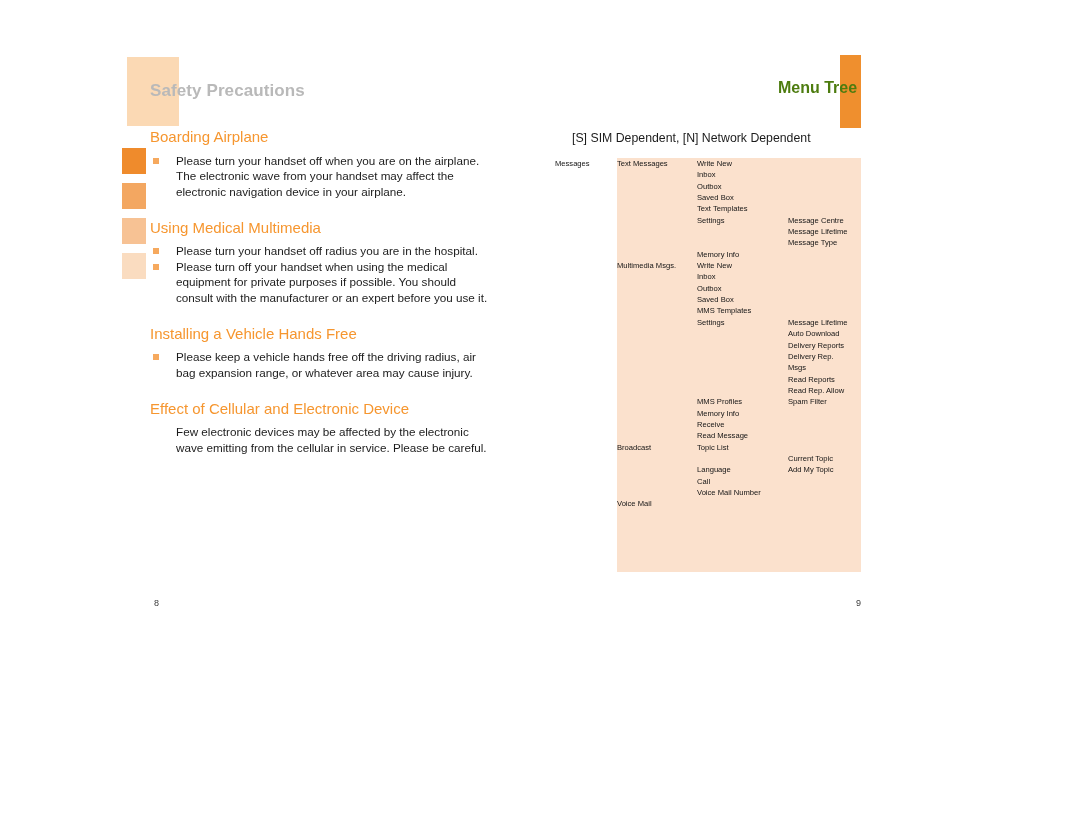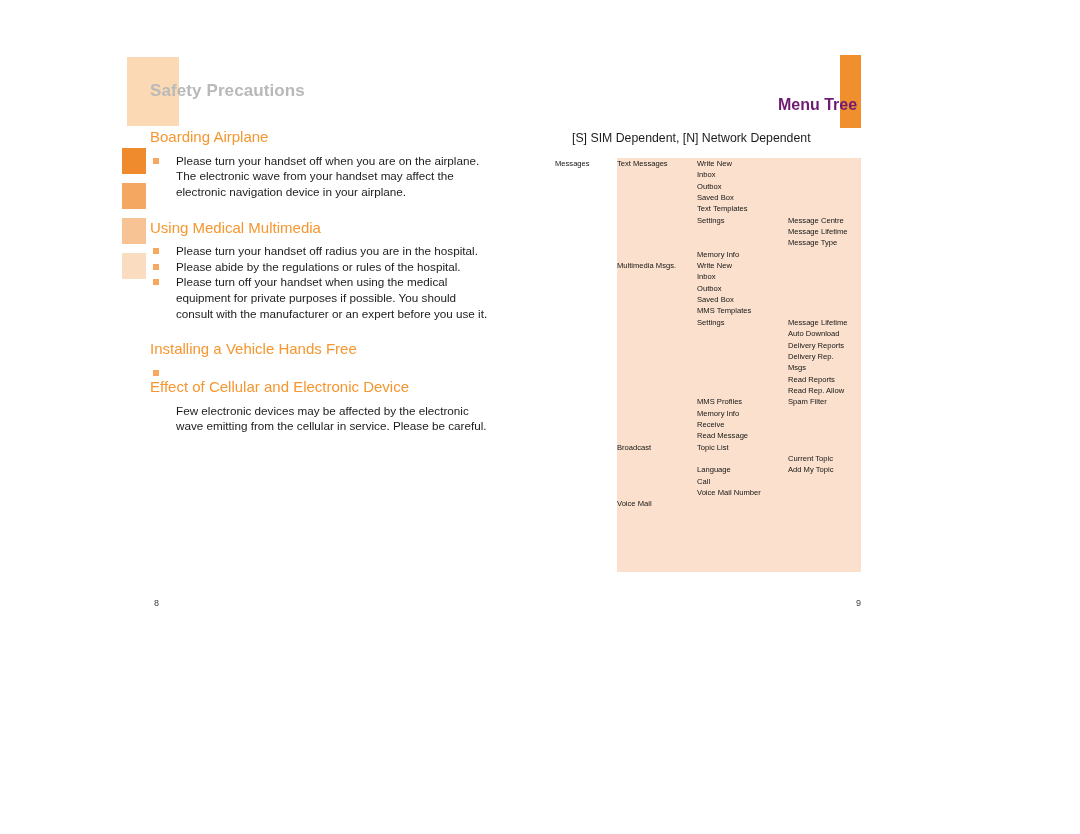--- a/index.html
+++ b/index.html
@@ -60,24 +60,24 @@
     position: absolute;
     left: 840px;
     top: 55px;
     width: 60px;
     height: 73px;
     background: #ef8f2e;
   }
   .hdr-title-right {
     position: absolute;
     left: 778px;
-    top: 96px;
+    top: 79px;
     font-size: 16px;
     font-weight: bold;
-    color: #701a75;
+    color: #4d7c0f;
     white-space: nowrap;
     z-index: 5;
   }
 
   
   .deco-strip {
     position: absolute;
     width: 24px;
   }
   .deco-strip.left  { left: 122px; top: 148px; }
@@ -215,32 +215,29 @@
       </ul>
 
       <h2 class="sec-heading gap">Using Medical Multimedia</h2>
       <ul class="bullets">
         <li>
           <span class="bsq"></span>
           <span>Please turn your handset off radius you are in the hospital.</span>
         </li>
         <li>
           <span class="bsq"></span>
-          <span>Please abide by the regulations or rules of the hospital.</span>
-        </li>
-        <li>
-          <span class="bsq"></span>
           <span>Please turn off your handset when using the medical equipment for private purposes if possible. You should consult with the manufacturer or an expert before you use it.</span>
         </li>
       </ul>
 
       <h2 class="sec-heading gap">Installing a Vehicle Hands Free</h2>
       <ul class="bullets">
         <li>
           <span class="bsq"></span>
+          <span>Please keep a vehicle hands free off the driving radius, air bag expansion range, or whatever area may cause injury.</span>
         </li>
       </ul>
 
       <h2 class="sec-heading gap">Effect of Cellular and Electronic Device</h2>
       <div class="plain-para">Few electronic devices may be affected by the electronic wave emitting from the cellular in service. Please be careful.</div>
 
     </div>
 
     <div class="page-num left">8</div>
   </div>

